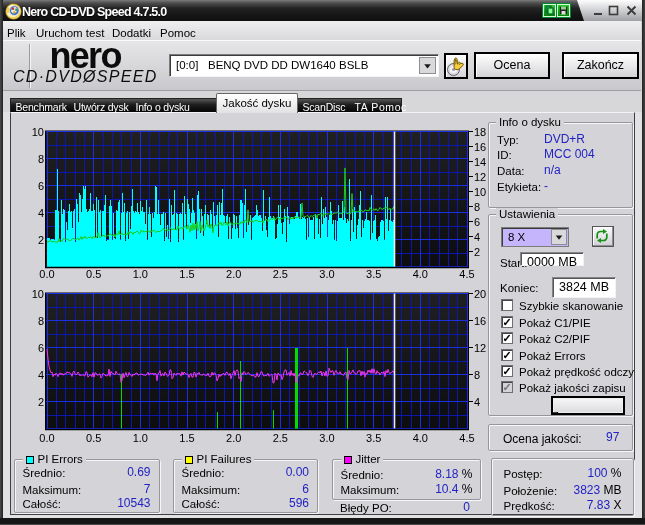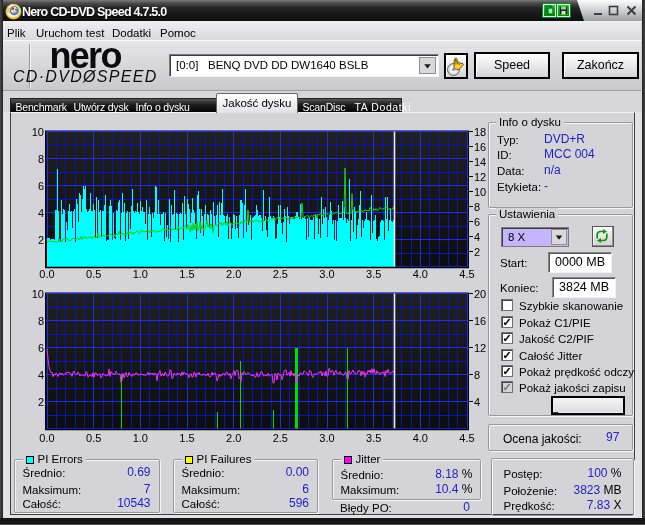--- a/index.html
+++ b/index.html
@@ -109,32 +109,32 @@
 </div>
 <div class="abs blackbtn" id="handbtn">
   <svg width="20" height="22" viewBox="0 0 20 22" style="margin-top:0px">
     <circle cx="7.5" cy="14.5" r="6" fill="#d9d9e2" stroke="#444" stroke-width="0.8"></circle>
     <circle cx="7.5" cy="14.5" r="3.6" fill="#f4f4fa"></circle>
     <circle cx="7.5" cy="14.5" r="1.6" fill="#9a9aa6"></circle>
     <path d="M8.5 4.5c0-2 2.6-2 2.6 0v4.2l1.2-.5c.6-1.4 2.2-1 2.2.3l1.6-.2c1.4 0 1.6 1.4.6 2.4l-3.2 3c-1.8 1.6-5.4 1-5.4-1.4V6c0-1.8 2.2-1.8 2.2-.2z" fill="#f8cc3c" stroke="#6b5500" stroke-width="1"></path>
     <path d="M9.2 9.5v-4M11.8 9.7V5.6M13.6 10V8.6" stroke="#6b5500" stroke-width="0.7" fill="none"></path>
   </svg>
 </div>
-<div class="abs blackbtn" id="startbtn">Speed</div>
+<div class="abs blackbtn" id="startbtn">Ocena</div>
 <div class="abs blackbtn" id="endbtn">Zakończ</div>
 
 <div class="abs" id="tabband"></div>
 <div class="abs" id="gutter"></div>
 <div class="abs" id="panel"></div>
 <div class="abs" id="tabstrip">
   <span class="tab" style="left:4.5px">Benchmark</span>
   <span class="tab" style="left:62.5px">Utwórz dysk</span>
   <span class="tab" style="left:124.5px">Info o dysku</span>
   <span class="tab" style="left:291.5px">ScanDisc</span>
-  <span class="tab" style="left:343.5px;letter-spacing:0.6px">TA Dodatki</span>
+  <span class="tab" style="left:343.5px;letter-spacing:0.6px">TA Pomoc</span>
 </div>
 <div class="abs" id="activetab">Jakość dysku</div>
 
 <svg width="645" height="525" viewBox="0 0 645 525" style="position:absolute;left:0;top:0">
 <defs>
 <linearGradient id="cbg" x1="0" y1="0" x2="0" y2="1">
 <stop offset="0" stop-color="#202023"></stop>
         <stop offset="1" stop-color="#0d0d0f"></stop>
 </linearGradient>
 </defs>
@@ -232,32 +232,32 @@
 </div>
 <div class="abs" style="left:592px;top:226px;width:22px;height:21px;background:linear-gradient(#fbfbfd,#cfcfd3);border:1px solid #555;box-shadow:inset -1px -1px 0 #909094,inset 1px 1px 0 #fff">
   <svg width="16" height="16" viewBox="0 0 16 16" style="margin:1px 0 0 1px">
     <path d="M3.2 10.5V6.8a3.3 3.3 0 0 1 3.3-3.3h3" fill="none" stroke="#129112" stroke-width="1.7"></path>
     <path d="M9 1l4 2.5L9 6z" fill="#129112"></path>
     <path d="M12.8 5.5v3.7a3.3 3.3 0 0 1-3.3 3.3h-3" fill="none" stroke="#129112" stroke-width="1.7"></path>
     <path d="M7 10l-4 2.5L7 15z" fill="#129112"></path>
   </svg>
 </div>
 <div class="abs" style="left:500px;top:257px">Start:</div>
-<div class="abs tbox" style="left:548px;top:252px;width:64px;height:21px">0000 MB</div>
+<div class="abs tbox" style="left:520px;top:252px;width:64px;height:14px">0000 MB</div>
 <div class="abs" style="left:500px;top:282px">Koniec:</div>
 <div class="abs tbox" style="left:552px;top:277px;width:64px;height:21px">3824 MB</div>
 
 <div class="cb" style="left:501px;top:299px"></div>
 <div class="cbl" style="left:519px;top:300px">Szybkie skanowanie</div>
 <div class="cb" style="left:501px;top:316px">✓</div>
 <div class="cbl" style="left:519px;top:317px">Pokaż C1/PIE</div>
 <div class="cb" style="left:501px;top:332px">✓</div>
-<div class="cbl" style="left:519px;top:333px">Jakość C2/PIF</div>
+<div class="cbl" style="left:519px;top:333px">Pokaż C2/PIF</div>
 <div class="cb" style="left:501px;top:349px">✓</div>
-<div class="cbl" style="left:519px;top:350px">Całość Jitter</div>
+<div class="cbl" style="left:519px;top:350px">Pokaż Errors</div>
 <div class="cb" style="left:501px;top:365px">✓</div>
 <div class="cbl" style="left:519px;top:366px">Pokaż prędkość odczy</div>
 <div class="cb" style="left:501px;top:381px;background:#d4d4d8;color:#777">✓</div>
 <div class="cbl" style="left:519px;top:382px">Pokaż jakości zapisu</div>
 
 <div class="abs" style="left:551px;top:396px;width:74px;height:19px;border:1px solid #000;box-shadow:inset 0 0 0 1px #000, inset 0 0 0 2px #eee;background:linear-gradient(#fafafa,#d8d8dc);text-align:center;padding-top:13px;font-size:11px;letter-spacing:-0.3px;overflow:hidden;white-space:nowrap">Zaawansowane</div>
 
 <div class="abs grp" style="left:488px;top:424px;width:145px;height:27px">
   <div class="row" style="top:7px;left:14px;font-size:12px">Ocena jakości: <b class="v" style="float:none;position:absolute;left:103px">97</b></div>
 </div>

